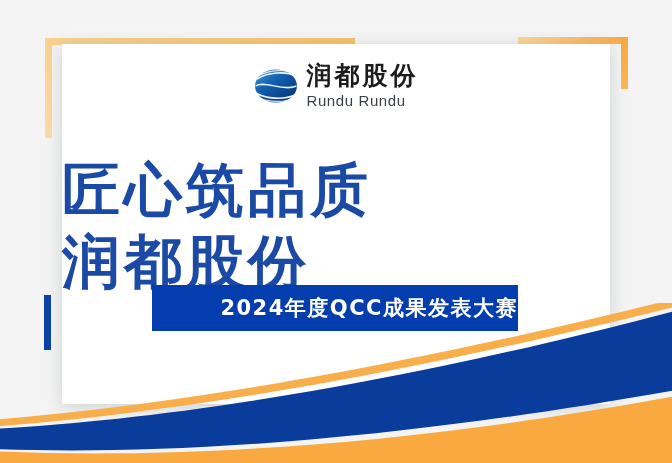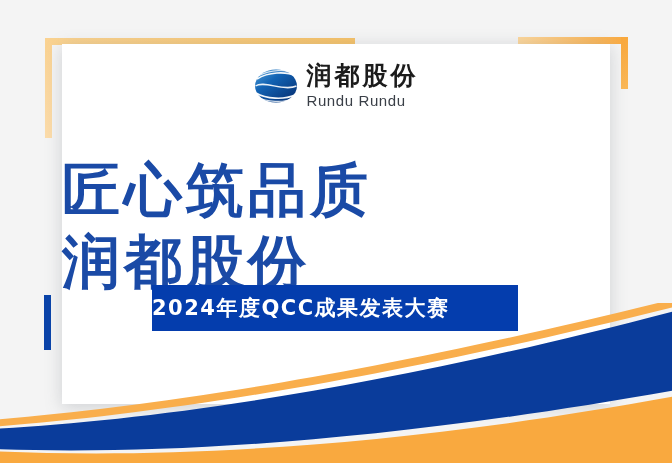--- a/index.html
+++ b/index.html
@@ -153,21 +153,21 @@
   
   .banner {
     position: absolute;
     left: 90px;
     top: 241px;
     width: 366px;
     height: 46px;
     background: #043dad;
     display: flex;
     align-items: center;
-    justify-content: flex-start;
+    justify-content: flex-end;
     z-index: 7;
   }
   .banner-text {
     color: #ffffff;
     font-family: "DejaVu Sans", "Liberation Sans", sans-serif;
     font-weight: bold;
     font-size: 21px;
     letter-spacing: 1.5px;
     white-space: nowrap;
   }

